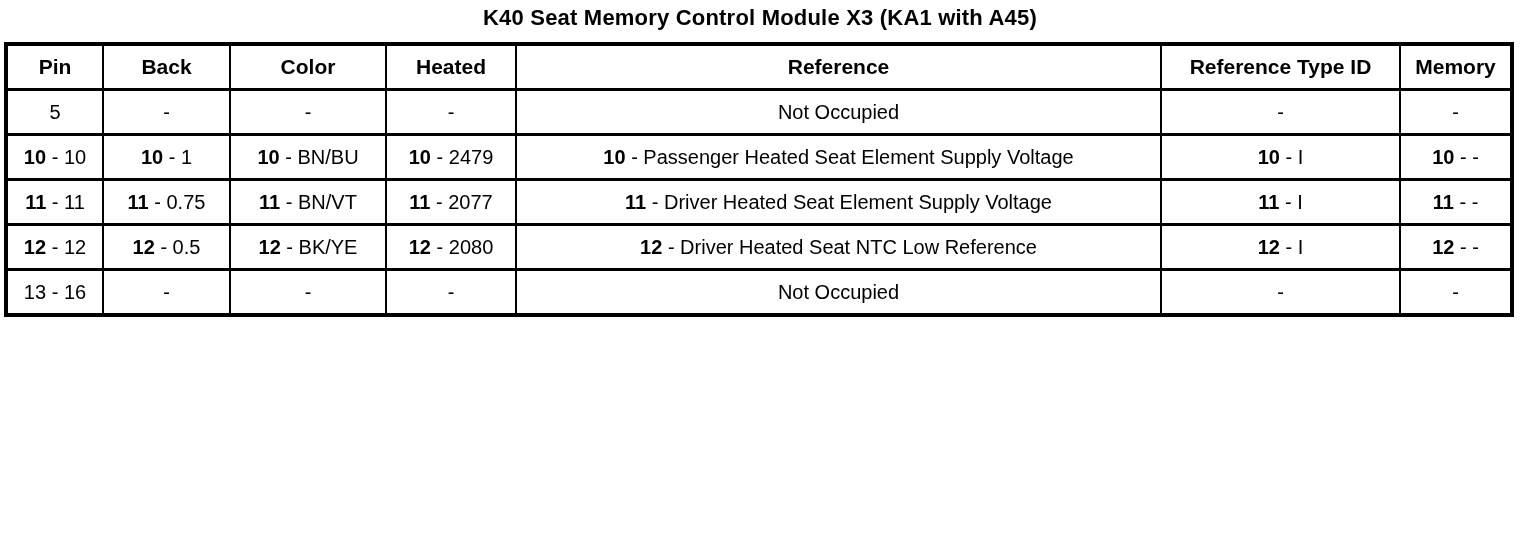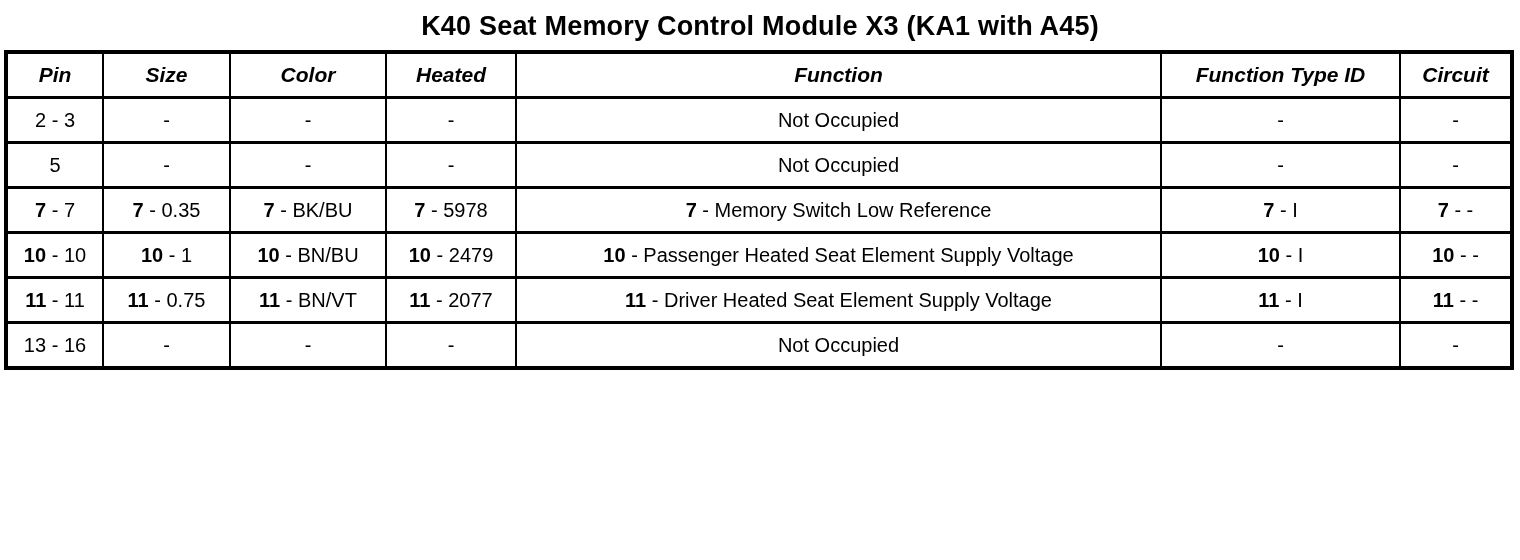--- a/index.html
+++ b/index.html
@@ -10,23 +10,23 @@
     color: #000000;
   }
   .page {
     width: 1520px;
     height: 560px;
     overflow: hidden;
   }
   .title {
     text-align: center;
     font-weight: bold;
-    font-size: 27px;
+    font-size: 22px;
     line-height: 26px;
-    padding-top: 13px;
+    padding-top: 5px;
     letter-spacing: 0.2px;
   }
   table.pinout {
     border-collapse: collapse;
     table-layout: fixed;
     width: 1508px;
     margin: 11px 0 0 4px;
     border: 4px solid #000000;
   }
   table.pinout th,
@@ -38,21 +38,20 @@
     text-align: center;
     vertical-align: middle;
     font-size: 20px;
     padding: 0 4px;
     white-space: nowrap;
     overflow: hidden;
   }
   table.pinout th {
     font-weight: bold;
     font-size: 21px;
-    font-style: italic;
   }
   table.pinout td b {
     font-weight: bold;
   }
   .col-pin      { width: 97px;  }
   .col-size     { width: 127px; }
   .col-color    { width: 156px; }
   .col-circuit  { width: 130px; }
   .col-function { width: 645px; }
   .col-terminal { width: 239px; }
@@ -70,75 +69,66 @@
       <col class="col-size">
       <col class="col-color">
       <col class="col-circuit">
       <col class="col-function">
       <col class="col-terminal">
       <col class="col-option">
     </colgroup>
     <thead>
       <tr id="header-row">
           <th>Pin</th>
-          <th>Size</th>
+          <th>Back</th>
           <th>Color</th>
           <th>Heated</th>
-          <th>Function</th>
-          <th>Function Type ID</th>
-          <th>Circuit</th>
+          <th>Reference</th>
+          <th>Reference Type ID</th>
+          <th>Memory</th>
         </tr>
     </thead>
     <tbody id="body-rows">
-        <tr>
-          <td>2 - 3</td>
-          <td>-</td>
-          <td>-</td>
-          <td>-</td>
-          <td>Not Occupied</td>
-          <td>-</td>
-          <td>-</td>
-        </tr>
         <tr>
           <td>5</td>
           <td>-</td>
           <td>-</td>
           <td>-</td>
           <td>Not Occupied</td>
           <td>-</td>
           <td>-</td>
-        </tr>
-        <tr>
-          <td><b>7</b> - 7</td>
-          <td><b>7</b> - 0.35</td>
-          <td><b>7</b> - BK/BU</td>
-          <td><b>7</b> - 5978</td>
-          <td><b>7</b> - Memory Switch Low Reference</td>
-          <td><b>7</b> - I</td>
-          <td><b>7</b> - -</td>
         </tr>
         <tr>
           <td><b>10</b> - 10</td>
           <td><b>10</b> - 1</td>
           <td><b>10</b> - BN/BU</td>
           <td><b>10</b> - 2479</td>
           <td><b>10</b> - Passenger Heated Seat Element Supply Voltage</td>
           <td><b>10</b> - I</td>
           <td><b>10</b> - -</td>
         </tr>
         <tr>
           <td><b>11</b> - 11</td>
           <td><b>11</b> - 0.75</td>
           <td><b>11</b> - BN/VT</td>
           <td><b>11</b> - 2077</td>
           <td><b>11</b> - Driver Heated Seat Element Supply Voltage</td>
           <td><b>11</b> - I</td>
           <td><b>11</b> - -</td>
         </tr>
         <tr>
+          <td><b>12</b> - 12</td>
+          <td><b>12</b> - 0.5</td>
+          <td><b>12</b> - BK/YE</td>
+          <td><b>12</b> - 2080</td>
+          <td><b>12</b> - Driver Heated Seat NTC Low Reference</td>
+          <td><b>12</b> - I</td>
+          <td><b>12</b> - -</td>
+        </tr>
+        <tr>
           <td>13 - 16</td>
           <td>-</td>
           <td>-</td>
           <td>-</td>
           <td>Not Occupied</td>
           <td>-</td>
           <td>-</td>
         </tr>
       </tbody>
   </table>

